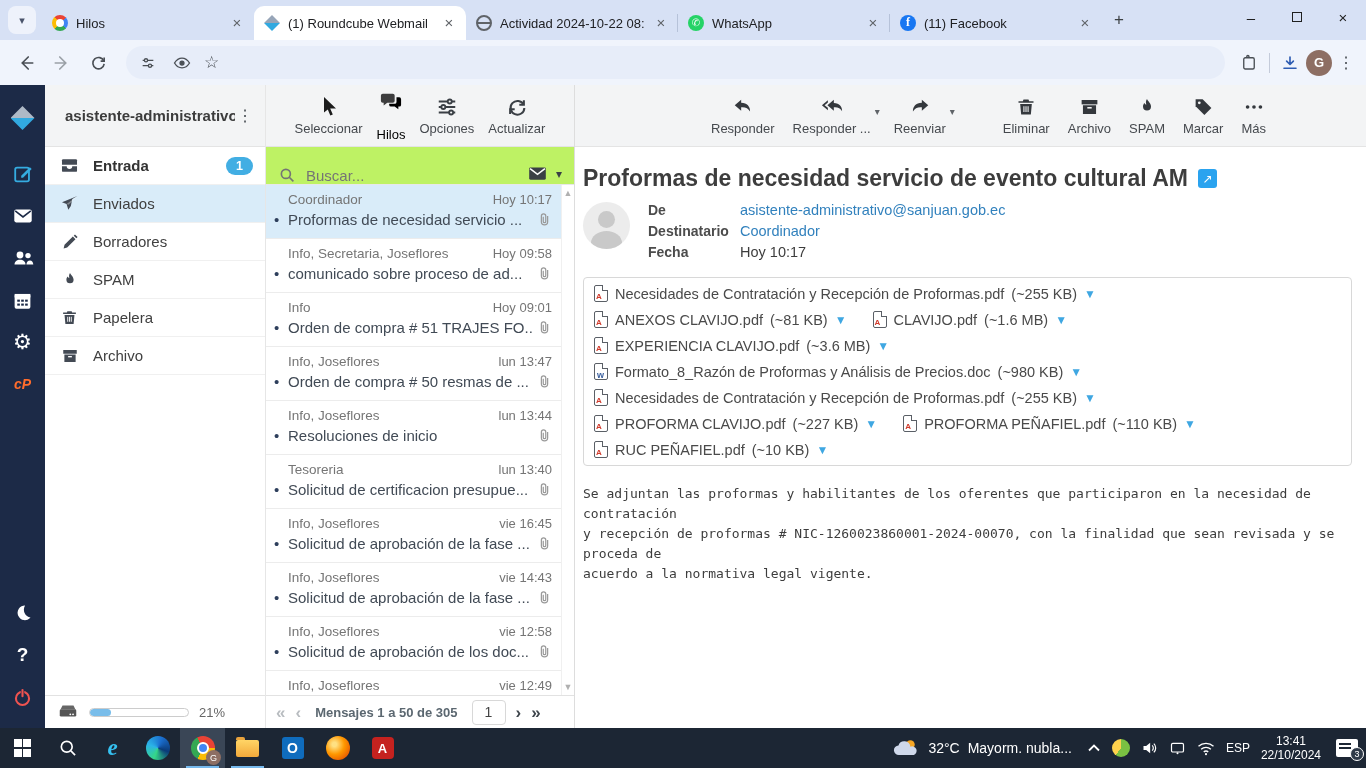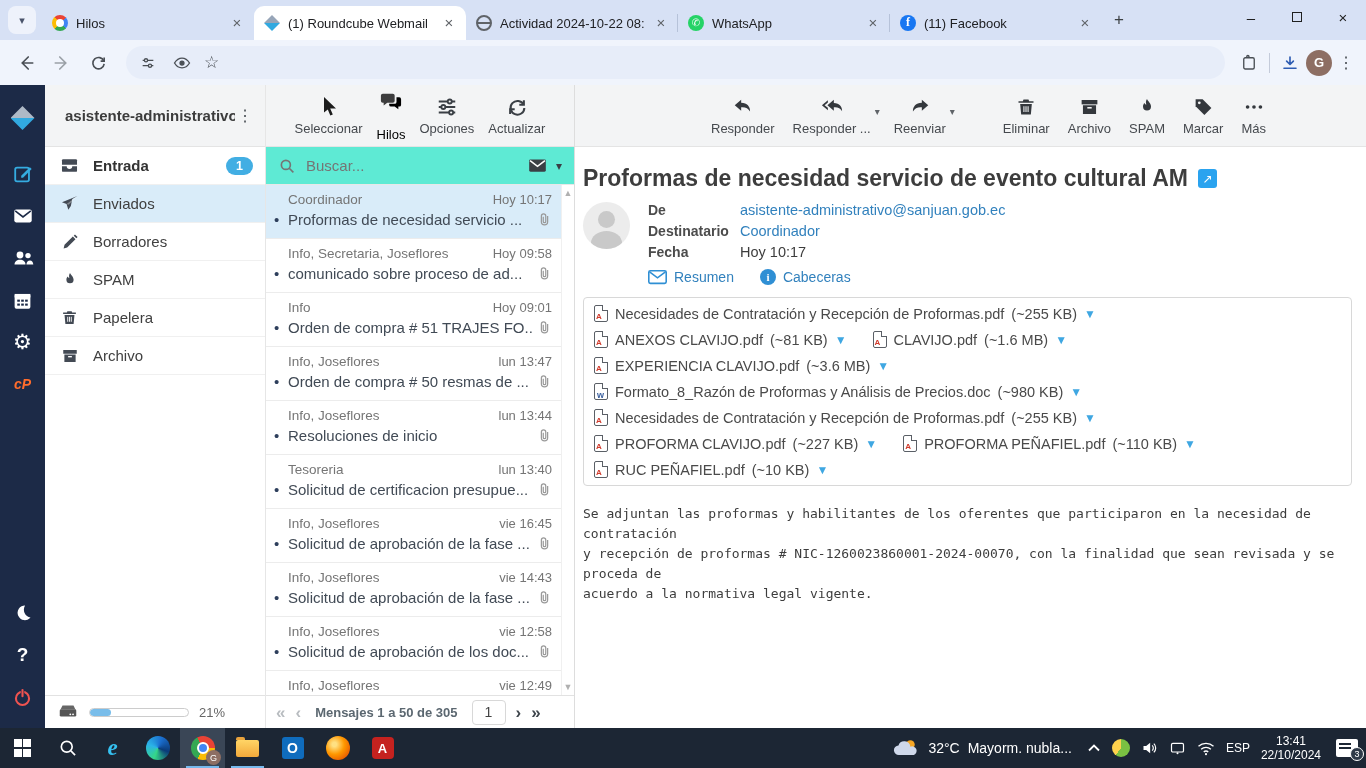--- a/index.html
+++ b/index.html
@@ -62,21 +62,21 @@
   .quotabar{height:33px;border-top:1px solid #e2e2e2;display:flex;align-items:center;gap:10px;padding:0 12px;}
   .quota-track{width:100px;height:9px;border:1px solid #ccc;border-radius:5px;background:#fff;overflow:hidden;}
   .quota-fill{height:100%;width:21%;background:#79bdea;border-radius:5px;}
   .quota-text{font-size:13px;color:#666;}
 
   .listcol{width:310px;display:flex;flex-direction:column;border-left:1px solid #e6e6e6;border-right:1px solid #ddd;background:#fff;}
   .listtoolbar{gap:2px;padding:0 6px;justify-content:center;}
   .tbtn{display:flex;flex-direction:column;align-items:center;justify-content:center;gap:3px;color:#45494e;font-size:13px;padding:4px 6px;}
   .tbtn .ticon{height:22px;display:flex;align-items:center;color:#3a3f45;}
   .tbtn.disabled, .tbtn.disabled .ticon{color:#000000;gap:15px;}
-  .searchrow{height:38px;display:flex;align-items:center;gap:10px;padding:0 12px;background:#5eead4;border-bottom:1px solid #e8e8e8;}
+  .searchrow{height:38px;display:flex;align-items:flex-end;gap:10px;padding:0 12px;background:#bef264;border-bottom:1px solid #e8e8e8;}
   .searchph{flex:1;font-size:15px;color:#757575;}
   .srch-right{display:flex;align-items:center;gap:8px;color:#3a3f45;}
   .caret-dn{font-size:12px;color:#3a3f45;}
 
   .msglist{flex:1;overflow:hidden;position:relative;}
   .msgrow{height:54px;padding:7px 22px 0 8px;border-bottom:1px solid #ececec;position:relative;}
   .msgrow.selected{background:#d9ecf9;}
   .mline1{display:flex;padding-left:14px;align-items:baseline;}
   .msender{flex:1;font-size:13.5px;color:#757575;white-space:nowrap;overflow:hidden;}
   .mdate{font-size:13px;color:#757575;margin-left:8px;}
@@ -694,30 +694,20 @@
             <span class="hlink">asistente-administrativo@sanjuan.gob.ec</span>
           </div>
           <div class="hrow">
             <span class="hlabel">Destinatario</span>
             <span class="hlink">Coordinador</span>
           </div>
           <div class="hrow">
             <span class="hlabel">Fecha</span>
             <span class="hvalue">Hoy 10:17</span>
           </div>
-          <div class="linksrow">
-            <svg width="19" height="16" viewBox="0 0 24 20">
-                <rect x="1" y="2" width="22" height="16" rx="2" fill="none" stroke="#2f8fd4" stroke-width="2"></rect>
-                <path d="M2 3.5L12 11l10-7.5" fill="none" stroke="#2f8fd4" stroke-width="2"></path>
-              </svg>
-            <span>Resumen</span>
-            <span class="sep"></span>
-            <span class="infoicon">i</span>
-            <span>Cabeceras</span>
-          </div>
         </div>
       </div>
 
       <div class="attachbox">
         <div class="attitem">
             <span class="fileico type-pdf"></span>
             <span>Necesidades de Contratación y Recepción de Proformas.pdf</span>
             <span>(~255 KB)</span>
             <span class="attcaret">▼</span>
           </div>

